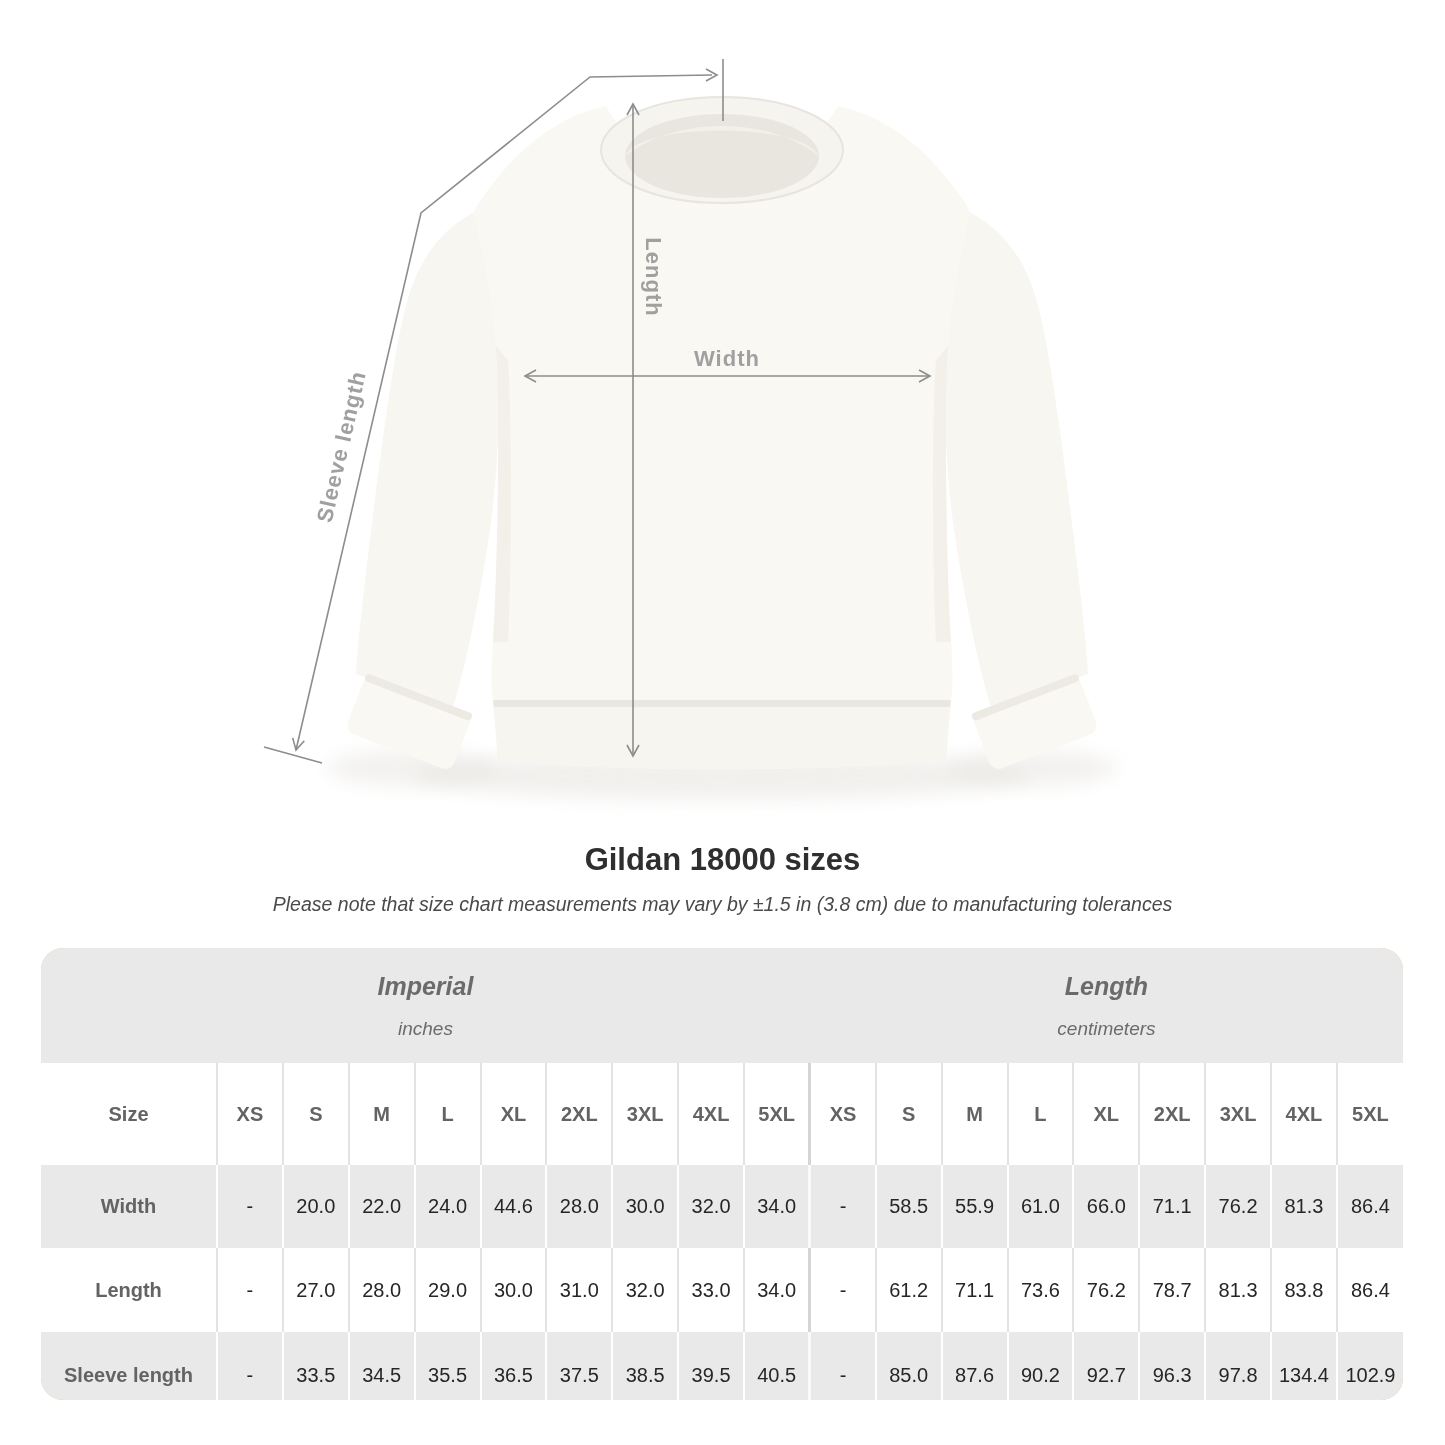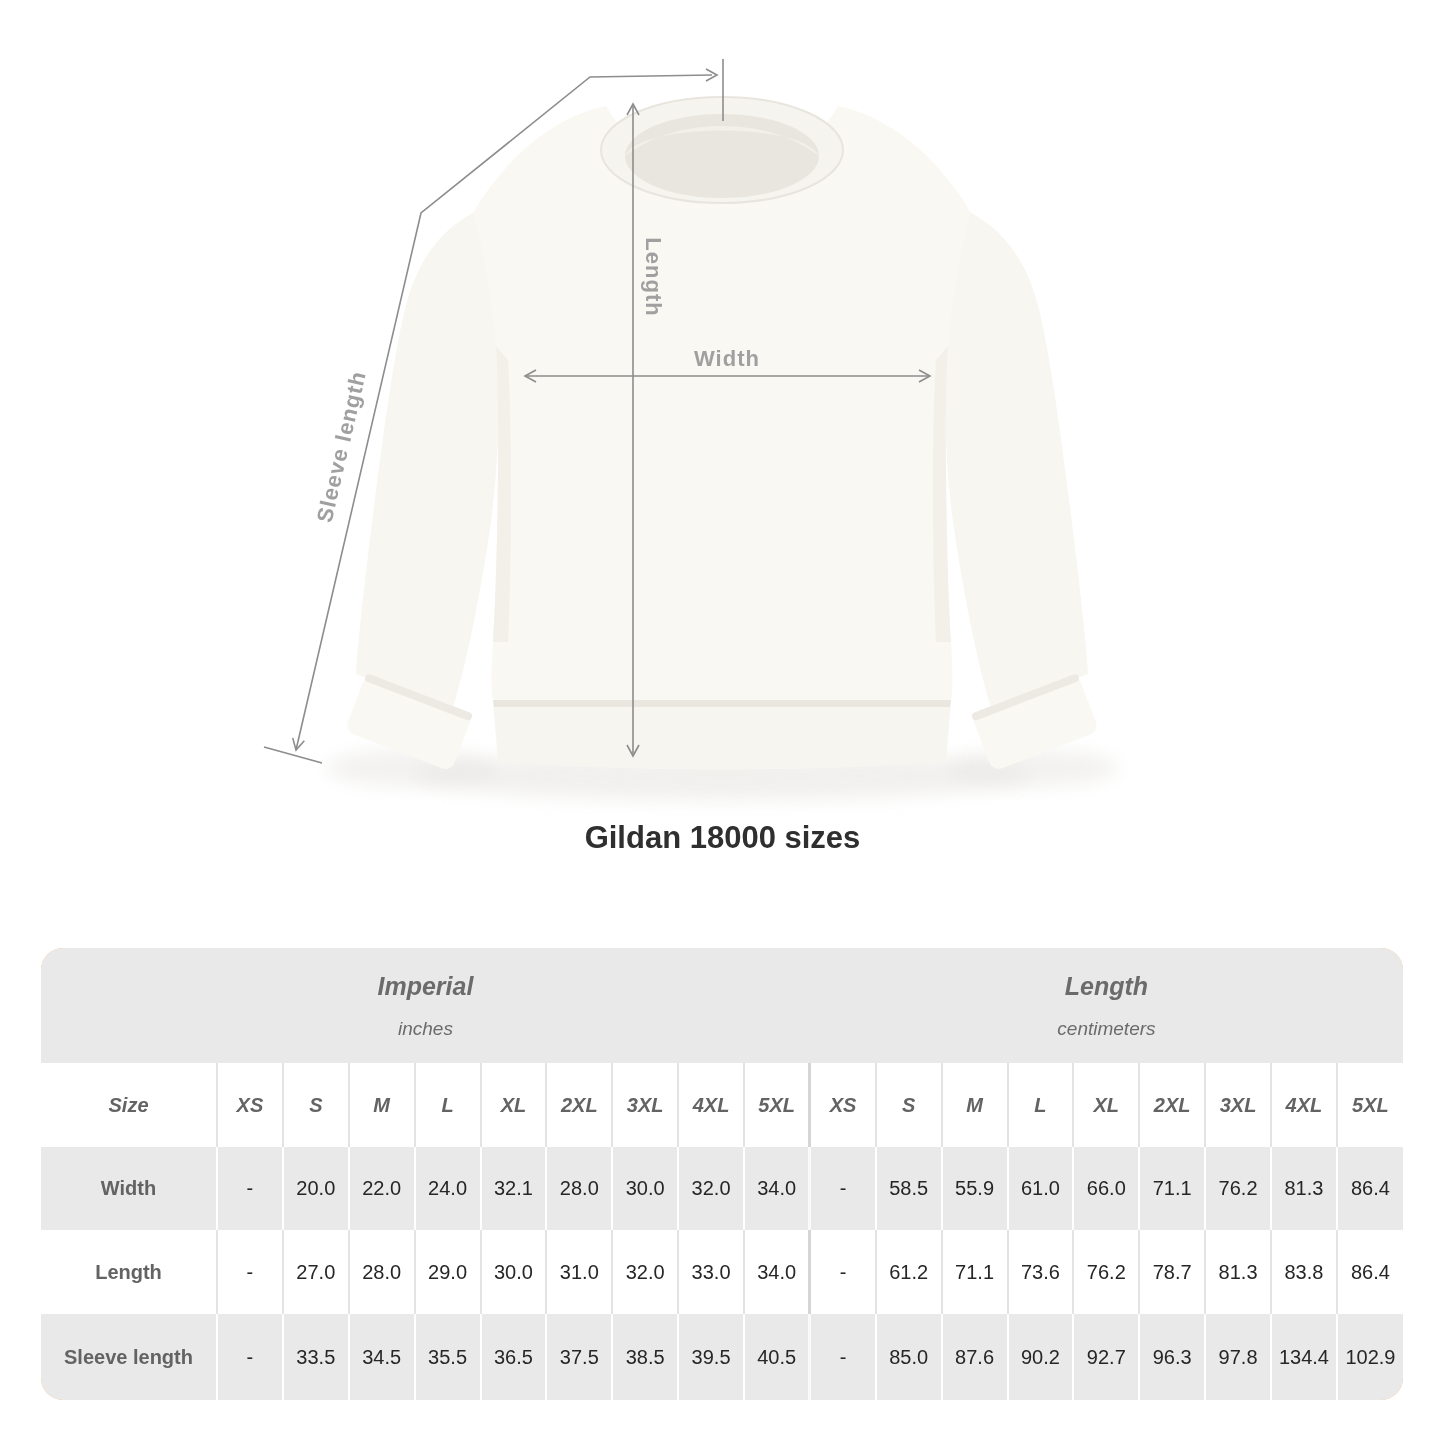--- a/index.html
+++ b/index.html
@@ -5,40 +5,40 @@
   html,body{margin:0;padding:0;background:#ffffff;}
   body{font-family:"Liberation Sans","DejaVu Sans",sans-serif;}
   .page{position:relative;width:1445px;height:1445px;background:#ffffff;overflow:hidden;}
 
   
   .figure{position:absolute;top:0;left:0;width:1445px;height:835px;}
   .figure svg{display:block;}
   .dim-label{fill:#a0a0a0;font-weight:bold;font-size:22px;letter-spacing:1px;}
 
   
-  .chart-title{position:absolute;top:820px;left:0;width:1445px;text-align:center;
+  .chart-title{position:absolute;top:842px;left:0;width:1445px;text-align:center;
     font-size:31px;font-weight:bold;color:#2f2f2f;}
   .chart-subtitle{position:absolute;top:893px;left:0;width:1445px;text-align:center;
     font-style:italic;font-size:19.5px;color:#4a4a4a;}
 
   
   .table-wrap{position:absolute;top:948px;left:41px;width:1362px;height:452px;
     border-radius:22px;overflow:hidden;background:#fdba74;}
   table.size-table{width:1362px;border-collapse:collapse;table-layout:fixed;}
   .size-table td{text-align:center;vertical-align:middle;padding:0;
     font-size:20px;color:#262626;}
   .size-table col.c-label{width:176px;}
 
   tr.band-row td{background:#e9e9e9;height:115px;border:none;}
   .group-title{font-weight:bold;font-style:italic;font-size:25px;color:#6b6b6b;}
   .group-unit{font-style:italic;font-size:19px;color:#6b6b6b;margin-top:17px;}
 
   tr.row-white td{background:#ffffff;border-right:2px solid #e3e3e3;height:84px;}
   tr.row-gray td{background:#e9e9e9;border-right:2px solid #ffffff;height:83px;}
-  tr.row-sizes td{height:84px;font-style:italic;}
+  tr.row-sizes td{height:102px;}
   tr.row-last td{height:87px;}
   .size-table td:last-child{border-right:none !important;}
   tr.row-white td.gb{border-right:3px solid #d5d5d5;}
   tr.row-gray td.gb{border-right:3px solid #fafafa;}
 
   td.hdr, td.row-label{font-weight:bold;color:#636363;font-size:20px;}
 </style>
 </head>
 <body>
 
@@ -110,20 +110,21 @@
         </g>
       </g>
 
       <text class="dim-label" x="727" y="366" text-anchor="middle">Width</text>
       <text class="dim-label" x="652" y="277" text-anchor="middle" transform="rotate(90 652 277)" dominant-baseline="middle">Length</text>
       <text class="dim-label" x="343" y="447" text-anchor="middle" transform="rotate(-77 343 447)" dominant-baseline="middle">Sleeve length</text>
     </svg>
   </div>
 
   <div class="chart-title">Gildan 18000 sizes</div>
+  <div class="chart-subtitle">Please note that size chart measurements may vary by ±1.5 in (3.8 cm) due to manufacturing tolerances</div>
 
   <div class="table-wrap">
     <table class="size-table">
       <colgroup>
         <col class="c-label">
         <col>
           <col>
           <col>
           <col>
           <col>
@@ -175,21 +176,21 @@
         <td class="hdr">4XL</td>
         <td class="hdr">5XL</td>
       </tr>
 
       <tr class="row-gray">
         <td class="row-label">Width</td>
         <td>-</td>
         <td>20.0</td>
         <td>22.0</td>
         <td>24.0</td>
-        <td>32.1</td>
+        <td>44.6</td>
         <td>28.0</td>
         <td>30.0</td>
         <td>32.0</td>
         <td class="gb">34.0</td>
         <td>-</td>
         <td>58.5</td>
         <td>55.9</td>
         <td>61.0</td>
         <td>66.0</td>
         <td>71.1</td>

